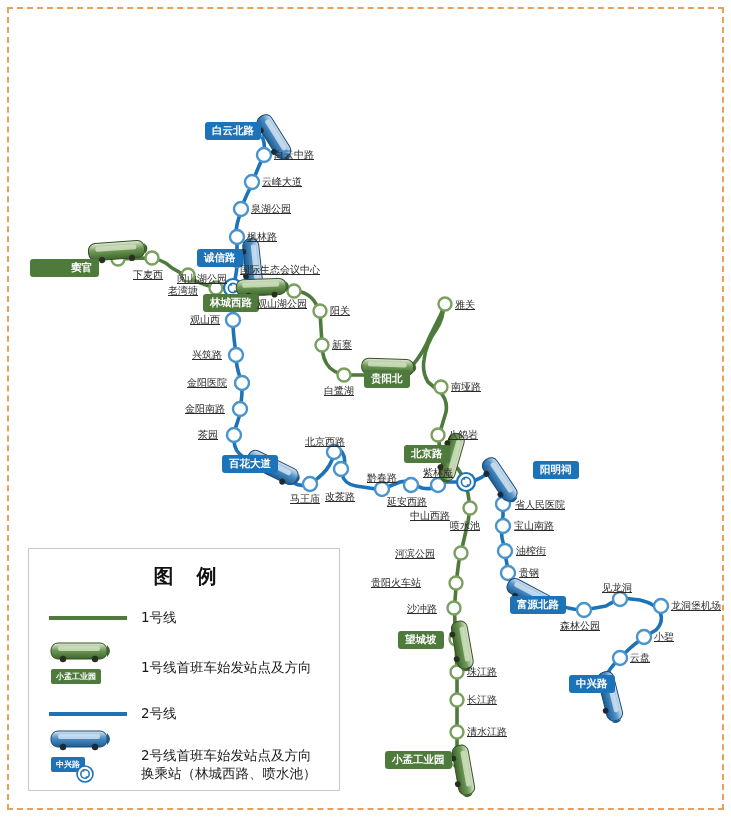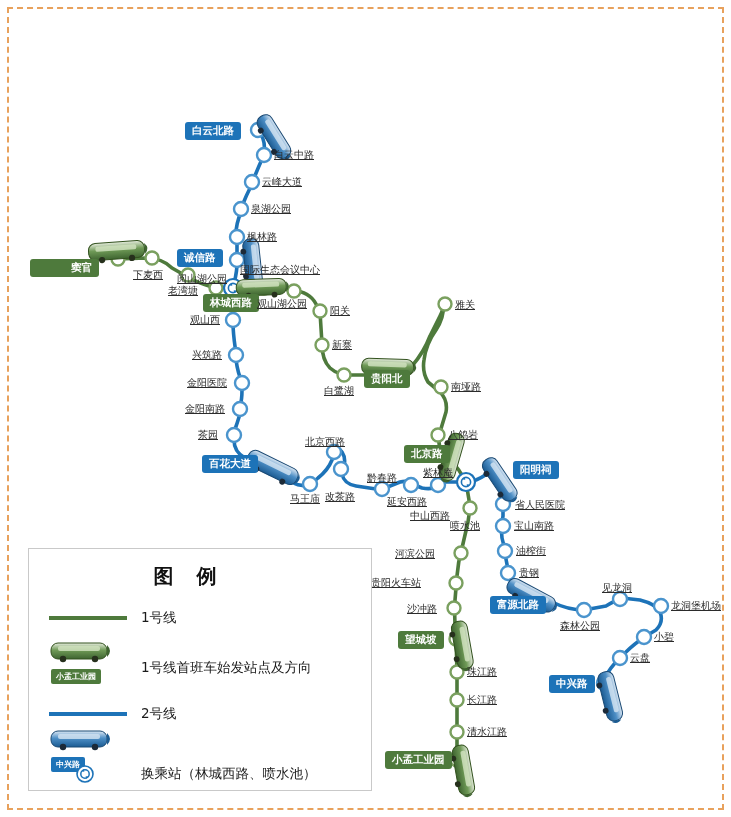--- a/index.html
+++ b/index.html
@@ -56,27 +56,27 @@
     white-space: nowrap;
     font-size: 10.5px;
     color: #ffffff;
     font-weight: bold;
     padding: 3px 7px 4px 7px;
     border-radius: 3px;
     line-height: 1;
     font-family: "DejaVu Sans", "Liberation Sans", sans-serif;
   }
   .badge.green { background: #4e7a3c; }
-  .badge.blue  { background: #1d73b8; }
+  .badge.blue  { background: #1d73b8; margin-left: 20px; }
 
   
   #legend {
     position: absolute;
     left: 28px; top: 548px;
-    width: 344px; height: 243px;
+    width: 312px; height: 243px;
     background: #ffffff;
     border: 1px solid #c9c9c9;
   }
   #legend-title {
     position: absolute;
     left: 0; top: 14px; width: 312px;
     text-align: center;
     font-family: "DejaVu Serif", "Liberation Serif", serif;
     font-size: 20px; font-weight: bold; color: #111;
     letter-spacing: 8px;
@@ -458,20 +458,21 @@
                 <stop offset="100%" stop-color="#1b5b92"></stop>
           </linearGradient>
             </defs>
           <rect x="11" y="5" width="42" height="5" rx="2" fill="#cfe0f0" opacity="0.85"></rect>
           <circle cx="16" cy="18" r="3.2" fill="#1c2a38"></circle>
           <circle cx="48" cy="18" r="3.2" fill="#1c2a38"></circle>
           <path d="M60,4 Q66,10 60,16 Z" fill="#1b5b92"></path>
         </svg>
       </span>
       <span class="leg-badge blue" style="top:28px;">中兴路</span>
+      <span class="leg-text">2号线首班车始发站点及方向</span>
     </div>
 
     <div class="leg-row" style="top:200px; top:201px; height:38px;">
       <span class="leg-icon" style="top:10px;">
         <svg viewBox="0 0 40 28" width="40" height="28" style="margin-left:24px;">
           <circle cx="14" cy="14" r="8" fill="#fff" stroke="#1d73b8" stroke-width="1.6"></circle>
           <circle cx="14" cy="14" r="4.2" fill="none" stroke="#1d73b8" stroke-width="1.5"></circle>
           <path d="M10.5,11.5 l2.2,-2.6 l0.7,2.8 z" fill="#1d73b8"></path>
           <path d="M17.5,16.5 l-2.2,2.6 l-0.7,-2.8 z" fill="#1d73b8"></path>
         </svg>

